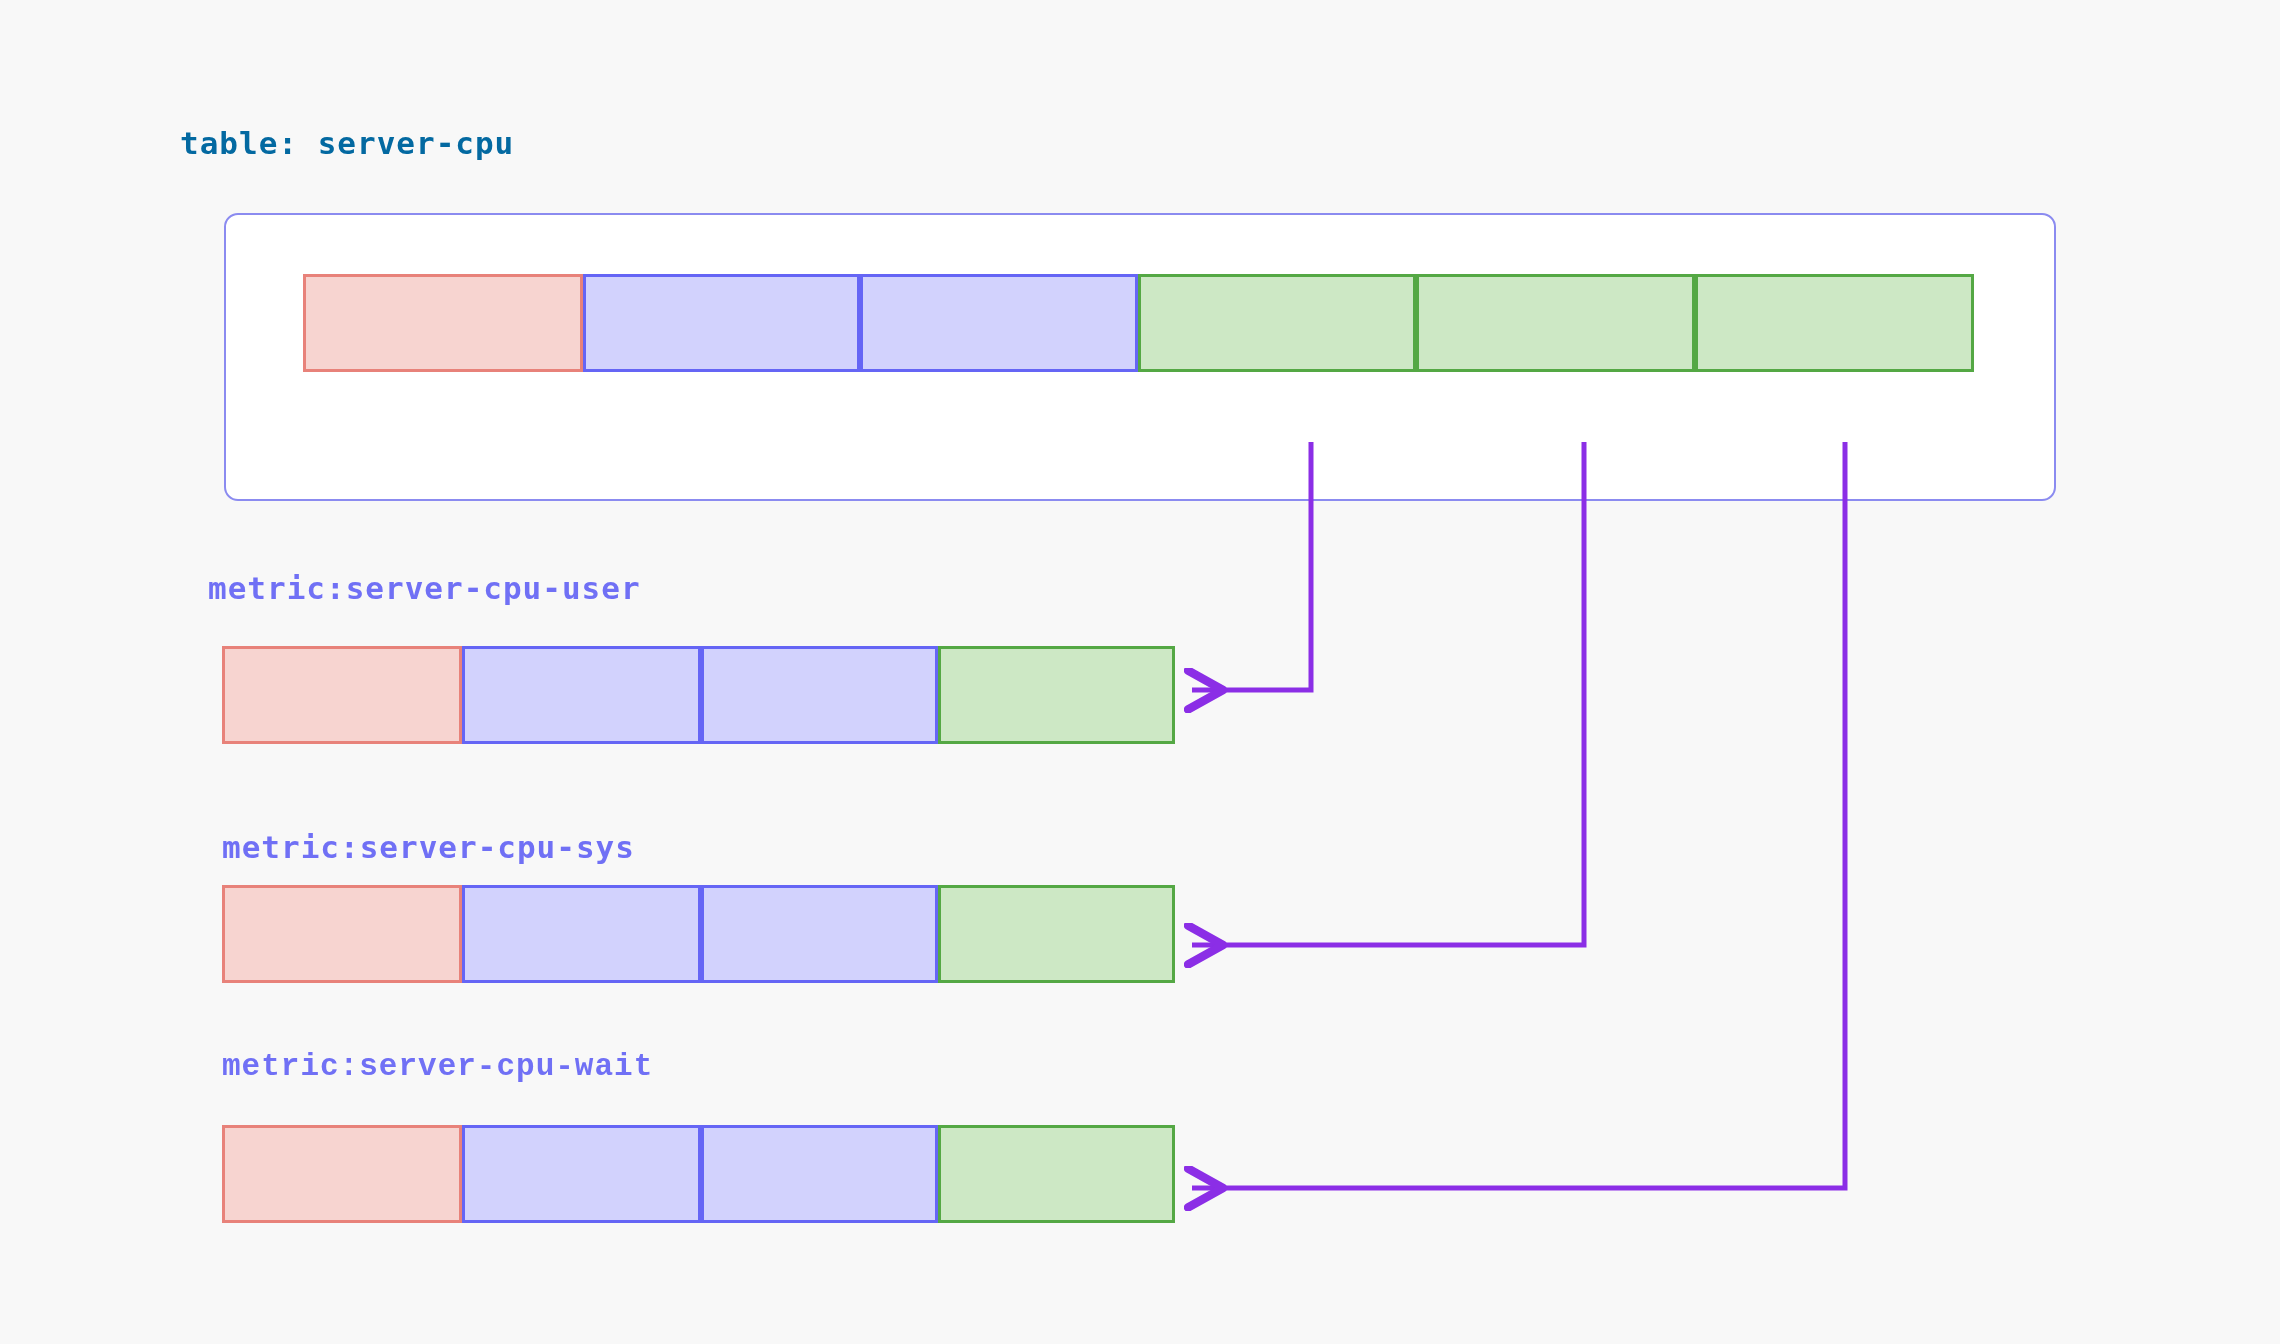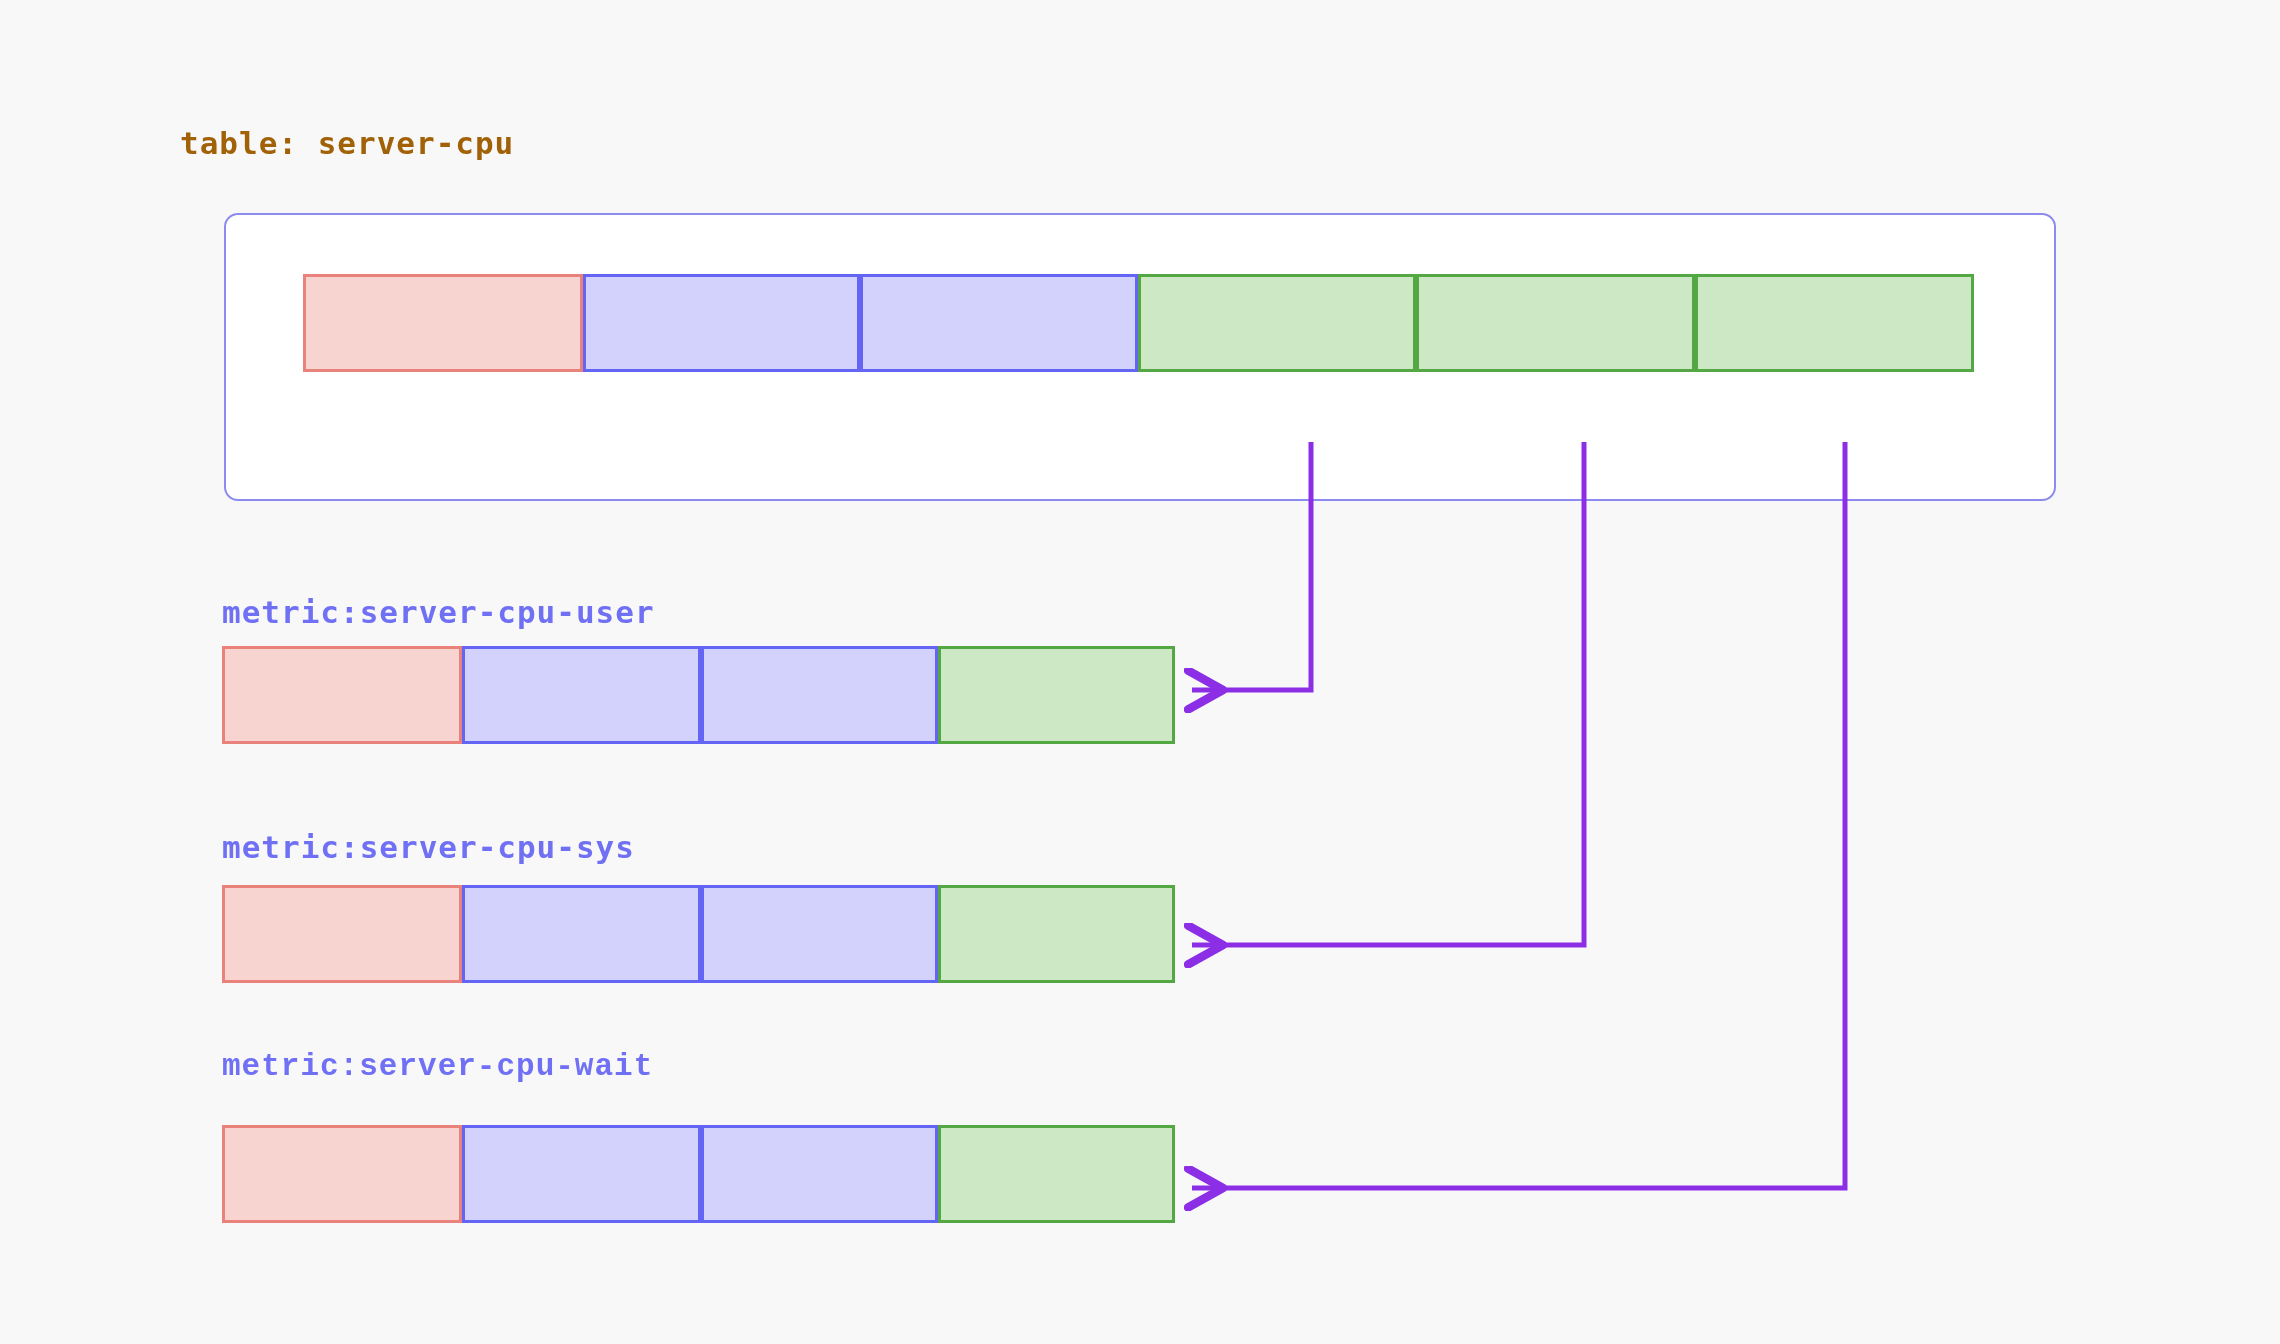--- a/index.html
+++ b/index.html
@@ -32,21 +32,21 @@
   }
 
   
   .table-title {
     position: absolute;
     left: 180px;
     top: 125px;
     font-size: 31px;
     font-weight: bold;
     letter-spacing: 1px;
-    color: #a16207;
+    color: #0369a1;
     white-space: pre;
   }
 
   
   .table-card {
     position: absolute;
     left: 224px;
     top: 213px;
     width: 1832px;
     height: 288px;
@@ -132,21 +132,21 @@
   <div class="cell-row" id="table-row" style="left:0; top:274px; width:2280px;">
       <div class="cell ts" style="left: 303px; width: 280px;"></div>
       <div class="cell lbl" style="left: 583px; width: 277px;"></div>
       <div class="cell lbl" style="left: 860px; width: 278px;"></div>
       <div class="cell val" style="left: 1138px; width: 278px;"></div>
       <div class="cell val" style="left: 1416px; width: 279px;"></div>
       <div class="cell val" style="left: 1695px; width: 279px;"></div>
     </div>
 
   <div id="metrics-container">
-      <div class="metric-title" style="left: 222px; top: 570px; margin-top: 24px;">metric:server-cpu-user</div>
+      <div class="metric-title" style="left: 208px; top: 570px;">metric:server-cpu-user</div>
       <div class="cell-row" style="left: 0px; top: 646px; width: 2280px;">
         <div class="cell ts" style="left: 222px; width: 240px;"></div>
         <div class="cell lbl" style="left: 462px; width: 239px;"></div>
         <div class="cell lbl" style="left: 701px; width: 237px;"></div>
         <div class="cell val" style="left: 938px; width: 237px;"></div>
       </div>
       <div class="metric-title" style="left: 222px; top: 829px;">metric:server-cpu-sys</div>
       <div class="cell-row" style="left: 0px; top: 885px; width: 2280px;">
         <div class="cell ts" style="left: 222px; width: 240px;"></div>
         <div class="cell lbl" style="left: 462px; width: 239px;"></div>

